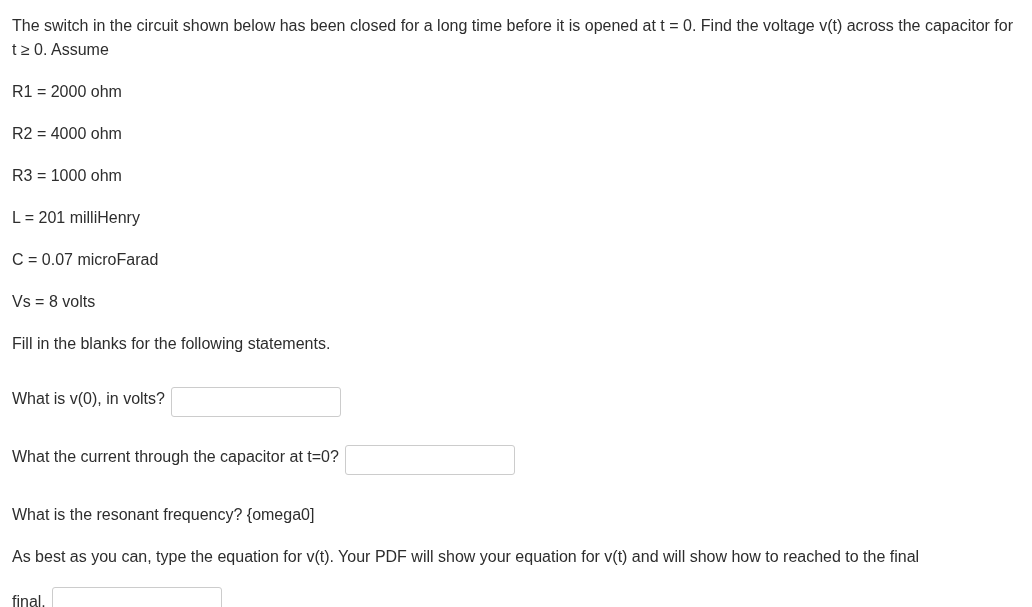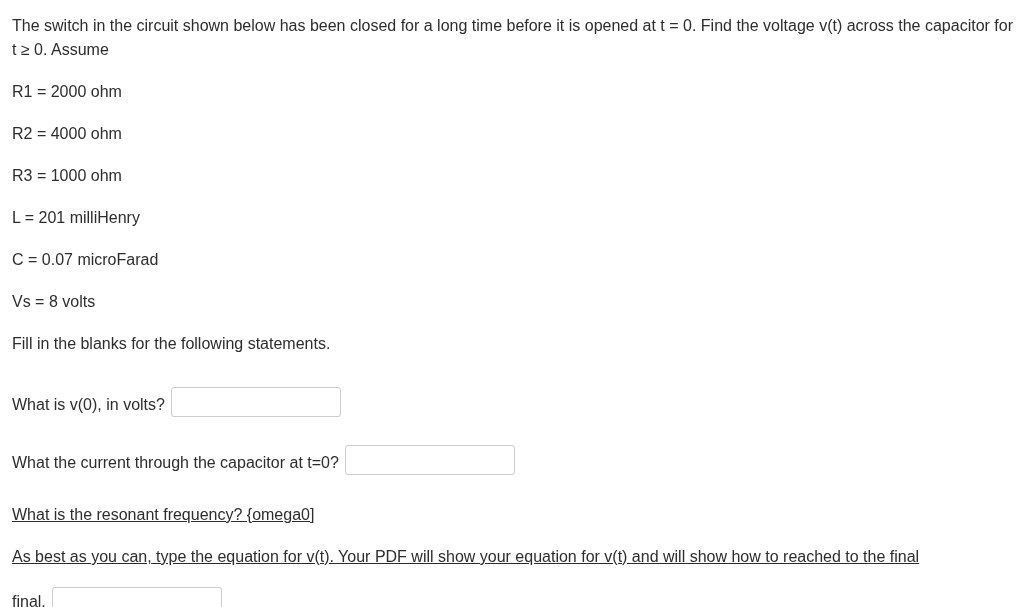--- a/index.html
+++ b/index.html
@@ -21,38 +21,37 @@
     }
     .param {
       margin-bottom: 18px;
     }
     .fill-instruction {
       margin-bottom: 31px;
     }
     .question-row {
       margin-bottom: 28px;
       display: flex;
-      align-items: flex-end;
+      align-items: flex-start;
       flex-wrap: wrap;
     }
     .question-row .qtext {
       margin-right: 4px;
     }
     .input-field {
       border: 1px solid #ccc;
       border-radius: 3px;
       height: 30px;
       width: 170px;
       padding: 2px 6px;
       font-size: 15px;
       margin-left: 2px;
     }
     .para {
       margin-bottom: 18px;
-      text-decoration: underline;
     }
     .answer-row {
       display: flex;
       align-items: center;
       margin-top: 4px;
     }
     .answer-row .qtext {
       margin-right: 4px;
     }
   </style>

